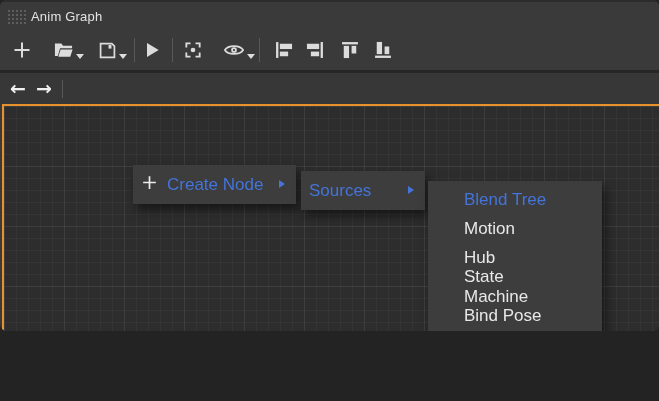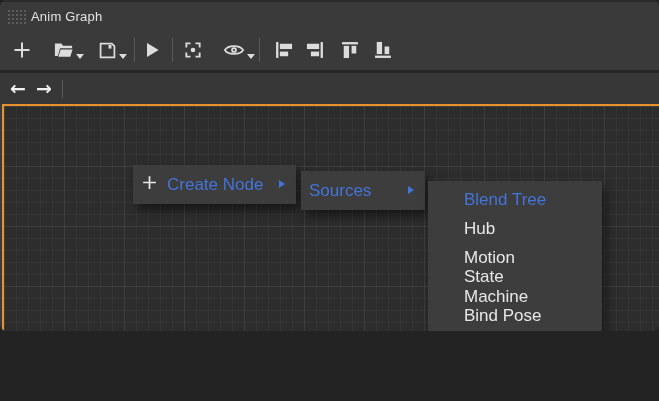--- a/index.html
+++ b/index.html
@@ -230,26 +230,26 @@
       <span>Sources</span>
       <span class="sub-arrow"></span>
     </div>
   </div>
 
   <div class="menu" id="menu-submenu">
     <div class="menu-item hl">
       <span>Blend Tree</span>
     </div>
     <div class="menu-item">
+      <span>Motion</span>
+    </div>
+    <div class="menu-item">
       <span>Hub</span>
     </div>
     <div class="menu-item">
-      <span>Motion</span>
-    </div>
-    <div class="menu-item">
       <span>State Machine</span>
     </div>
     <div class="menu-item">
       <span>Bind Pose</span>
     </div>
   </div>
 
 </div>
 
 </body></html>

